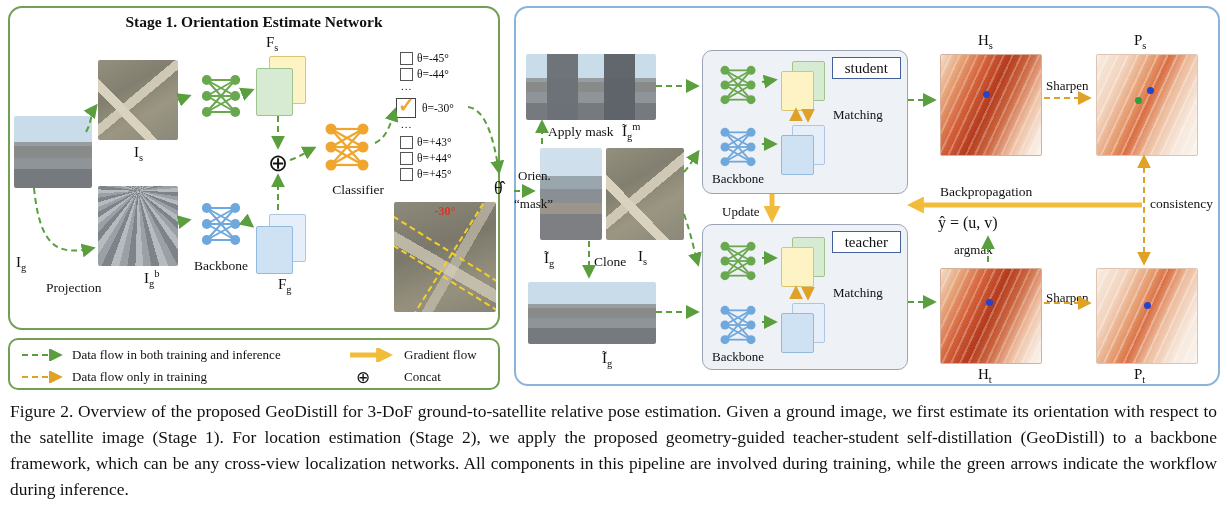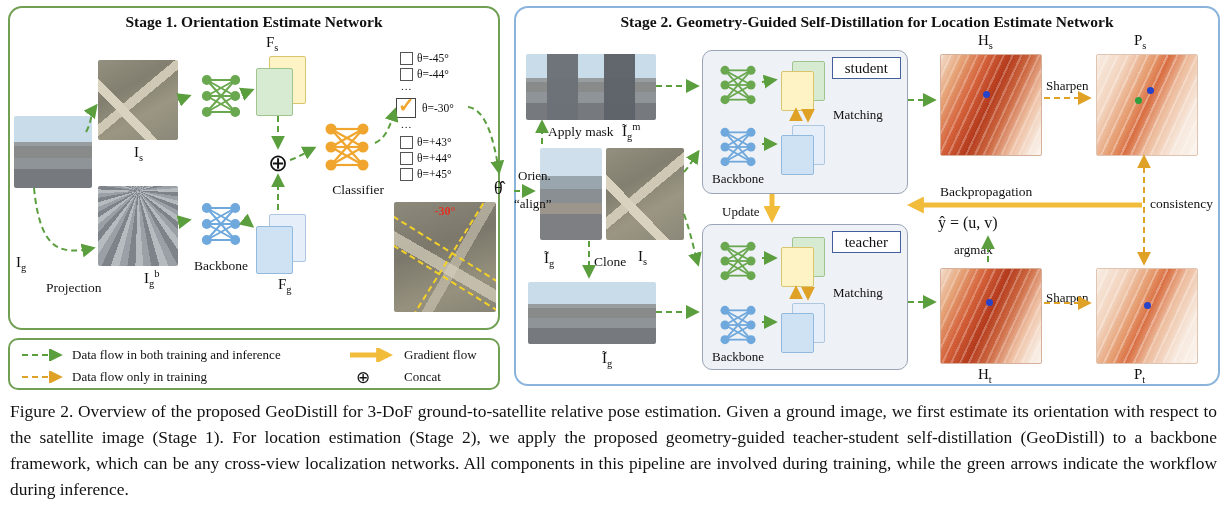--- a/index.html
+++ b/index.html
@@ -157,21 +157,21 @@
     <div class="img rot" style="left:384px;top:194px;width:102px;height:110px">
       <div class="yline" style="top:42%;transform:rotate(32deg)"></div>
       <div class="yline" style="top:68%;transform:rotate(32deg)"></div>
       <div class="yline" style="top:55%;transform:rotate(-58deg)"></div>
       <div class="rot-angle">-30°</div>
     </div>
   </div>
 
   <span class="between mlbl" style="left:494px;top:178px;font-size:18px">θ̂</span>
   <span class="between lbl" style="left:518px;top:168px;font-size:13px">Orien.</span>
-  <span class="between lbl" style="left:514px;top:196px;font-size:13px">“align”</span>
+  <span class="between lbl" style="left:514px;top:196px;font-size:13px">“mask”</span>
 
   <div id="legend" class="panel">
     <div class="leg-grid">
       <svg width="48" height="12">
           <line x1="2" y1="6" x2="40" y2="6" class="ag" marker-end="url(#mg)"></line>
         </svg>
       <div>Data flow in both training and inference</div>
       <svg width="52" height="14">
           <line x1="2" y1="7" x2="40" y2="7" class="ay" marker-end="url(#my)"></line>
         </svg>
@@ -179,21 +179,20 @@
       <svg width="48" height="12">
           <line x1="2" y1="6" x2="40" y2="6" class="ao" marker-end="url(#mo)"></line>
         </svg>
       <div>Data flow only in training</div>
       <div class="leg-sym">⊕</div>
       <div>Concat</div>
     </div>
   </div>
 
   <div id="stage2" class="panel">
-    <div class="ptitle">Stage 2. Geometry-Guided Self-Distillation for Location Estimate Network</div>
 
     <div class="img masked" style="left:10px;top:46px;width:130px;height:66px"></div>
     <span class="lbl" style="left:32px;top:116px">Apply mask</span>
     <span class="mlbl" style="left:106px;top:113px"><span>Ĩ</span><sub>g</sub><sup>m</sup></span>
 
     <div class="img street" style="left:24px;top:140px;width:62px;height:92px"></div>
     <span class="mlbl" style="left:28px;top:242px"><span>Ĩ</span><sub>g</sub></span>
     <span class="lbl" style="left:78px;top:246px">Clone</span>
 
     <div class="img sat" style="left:90px;top:140px;width:78px;height:92px"></div>

